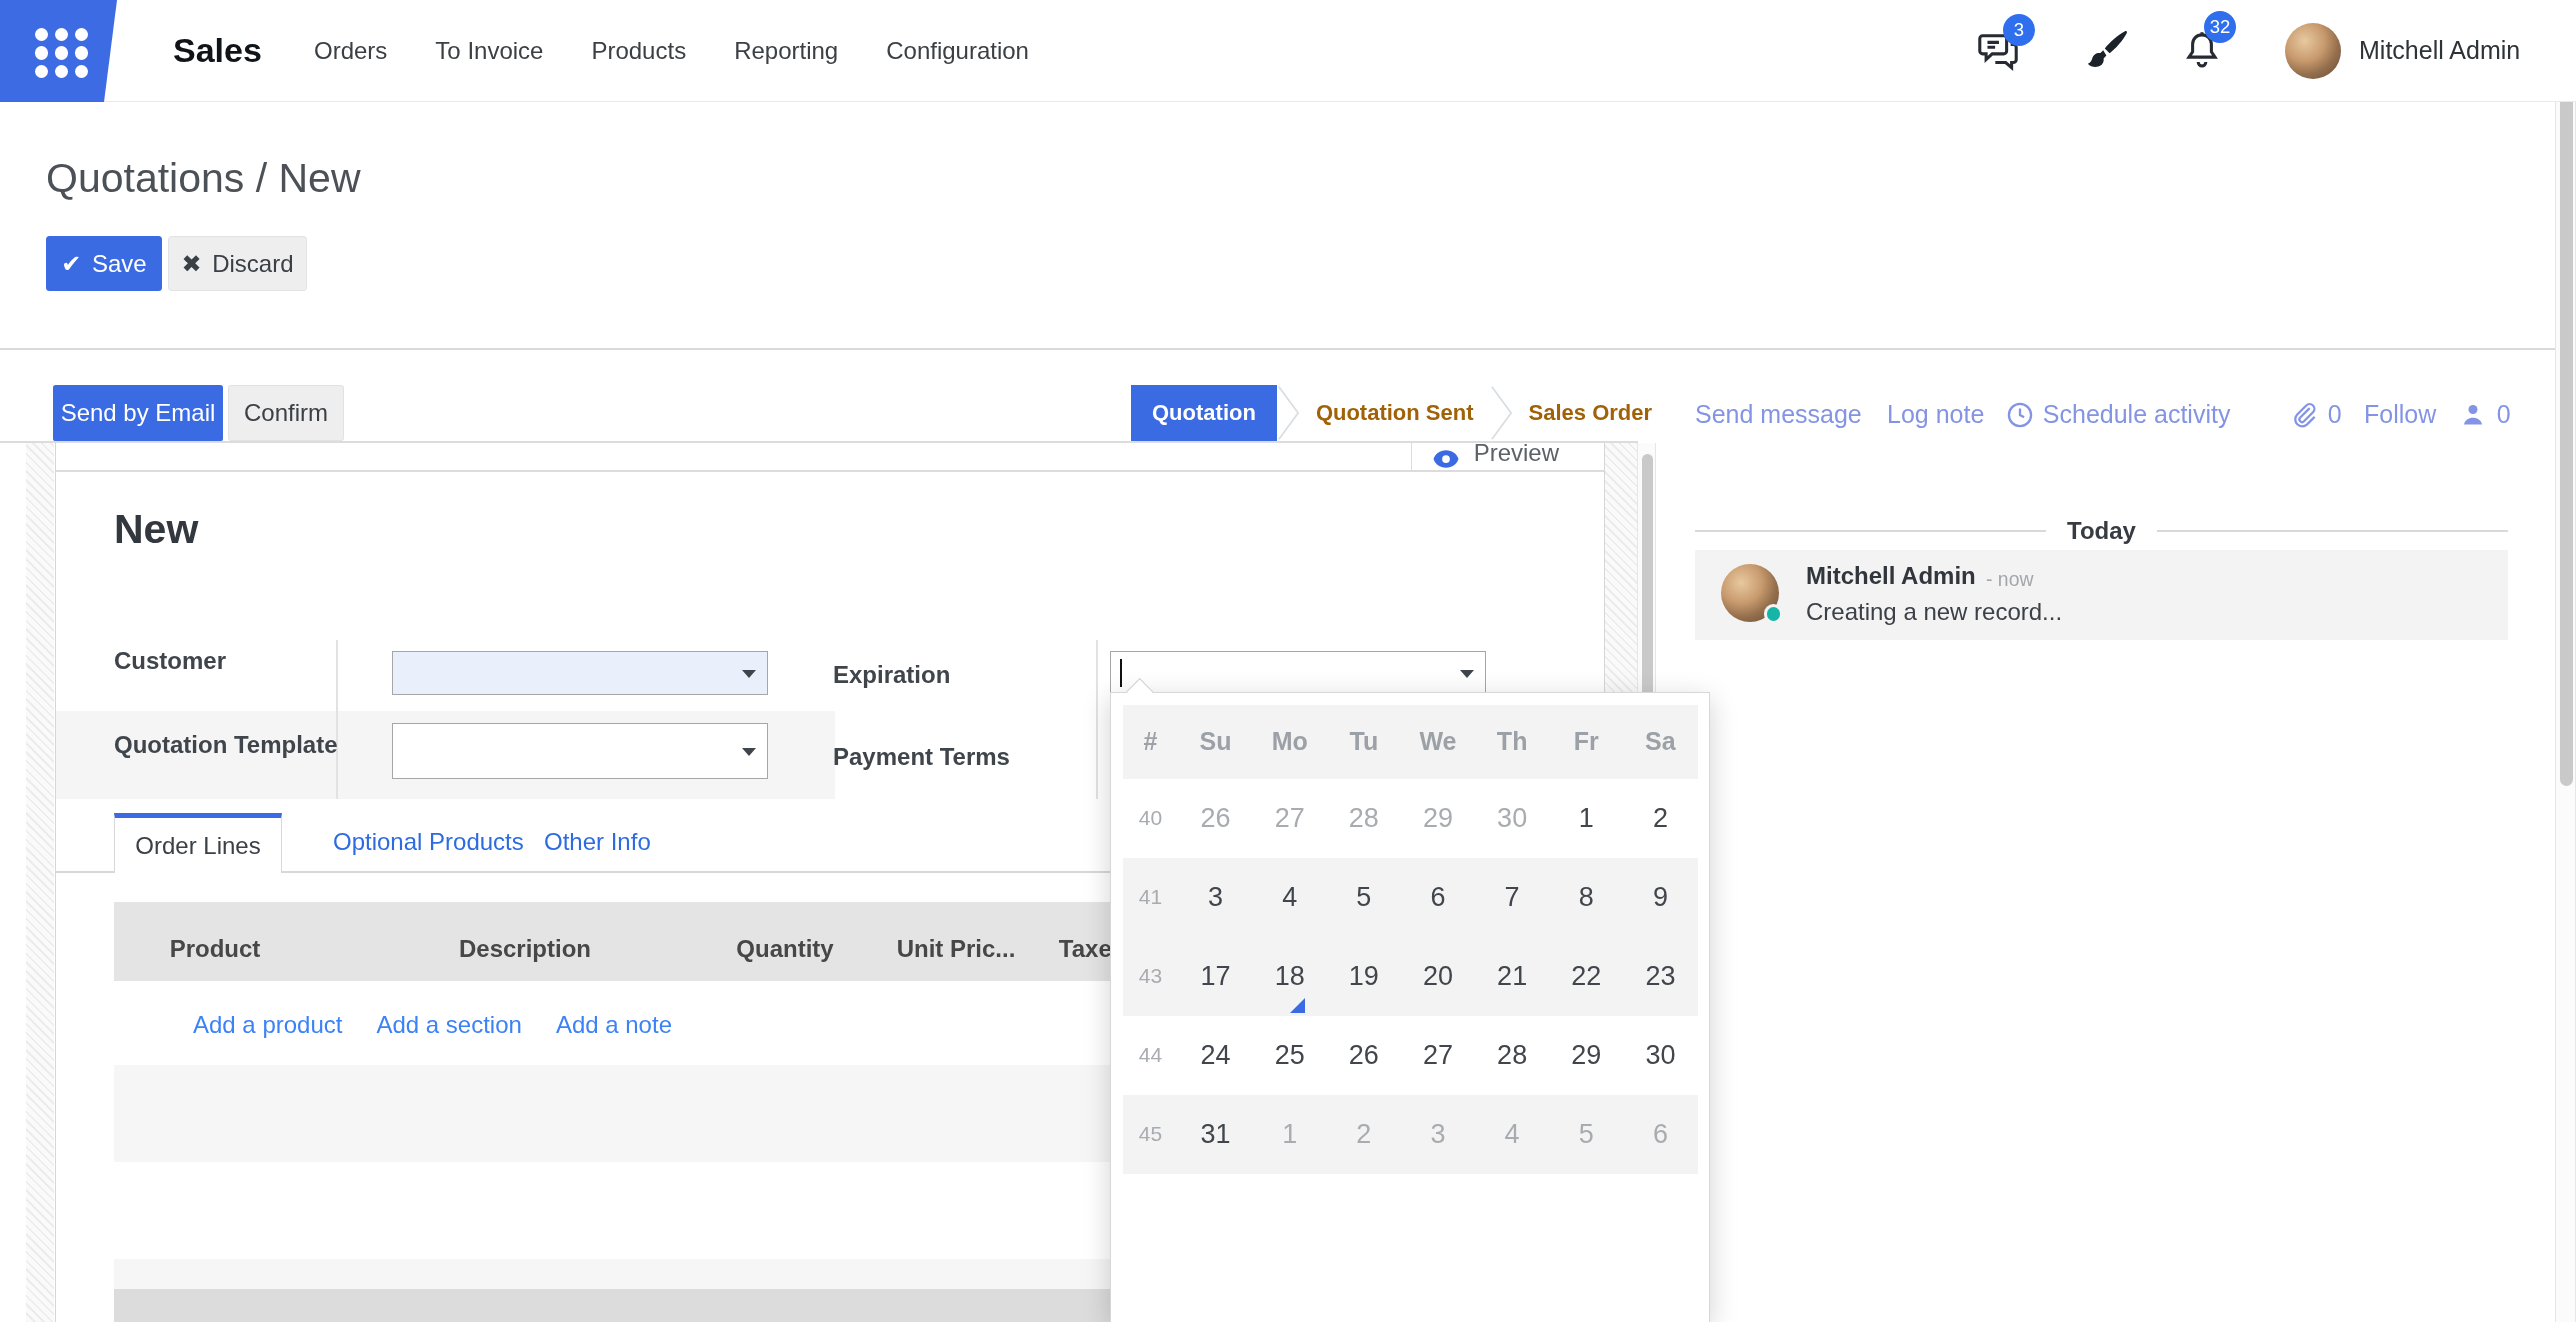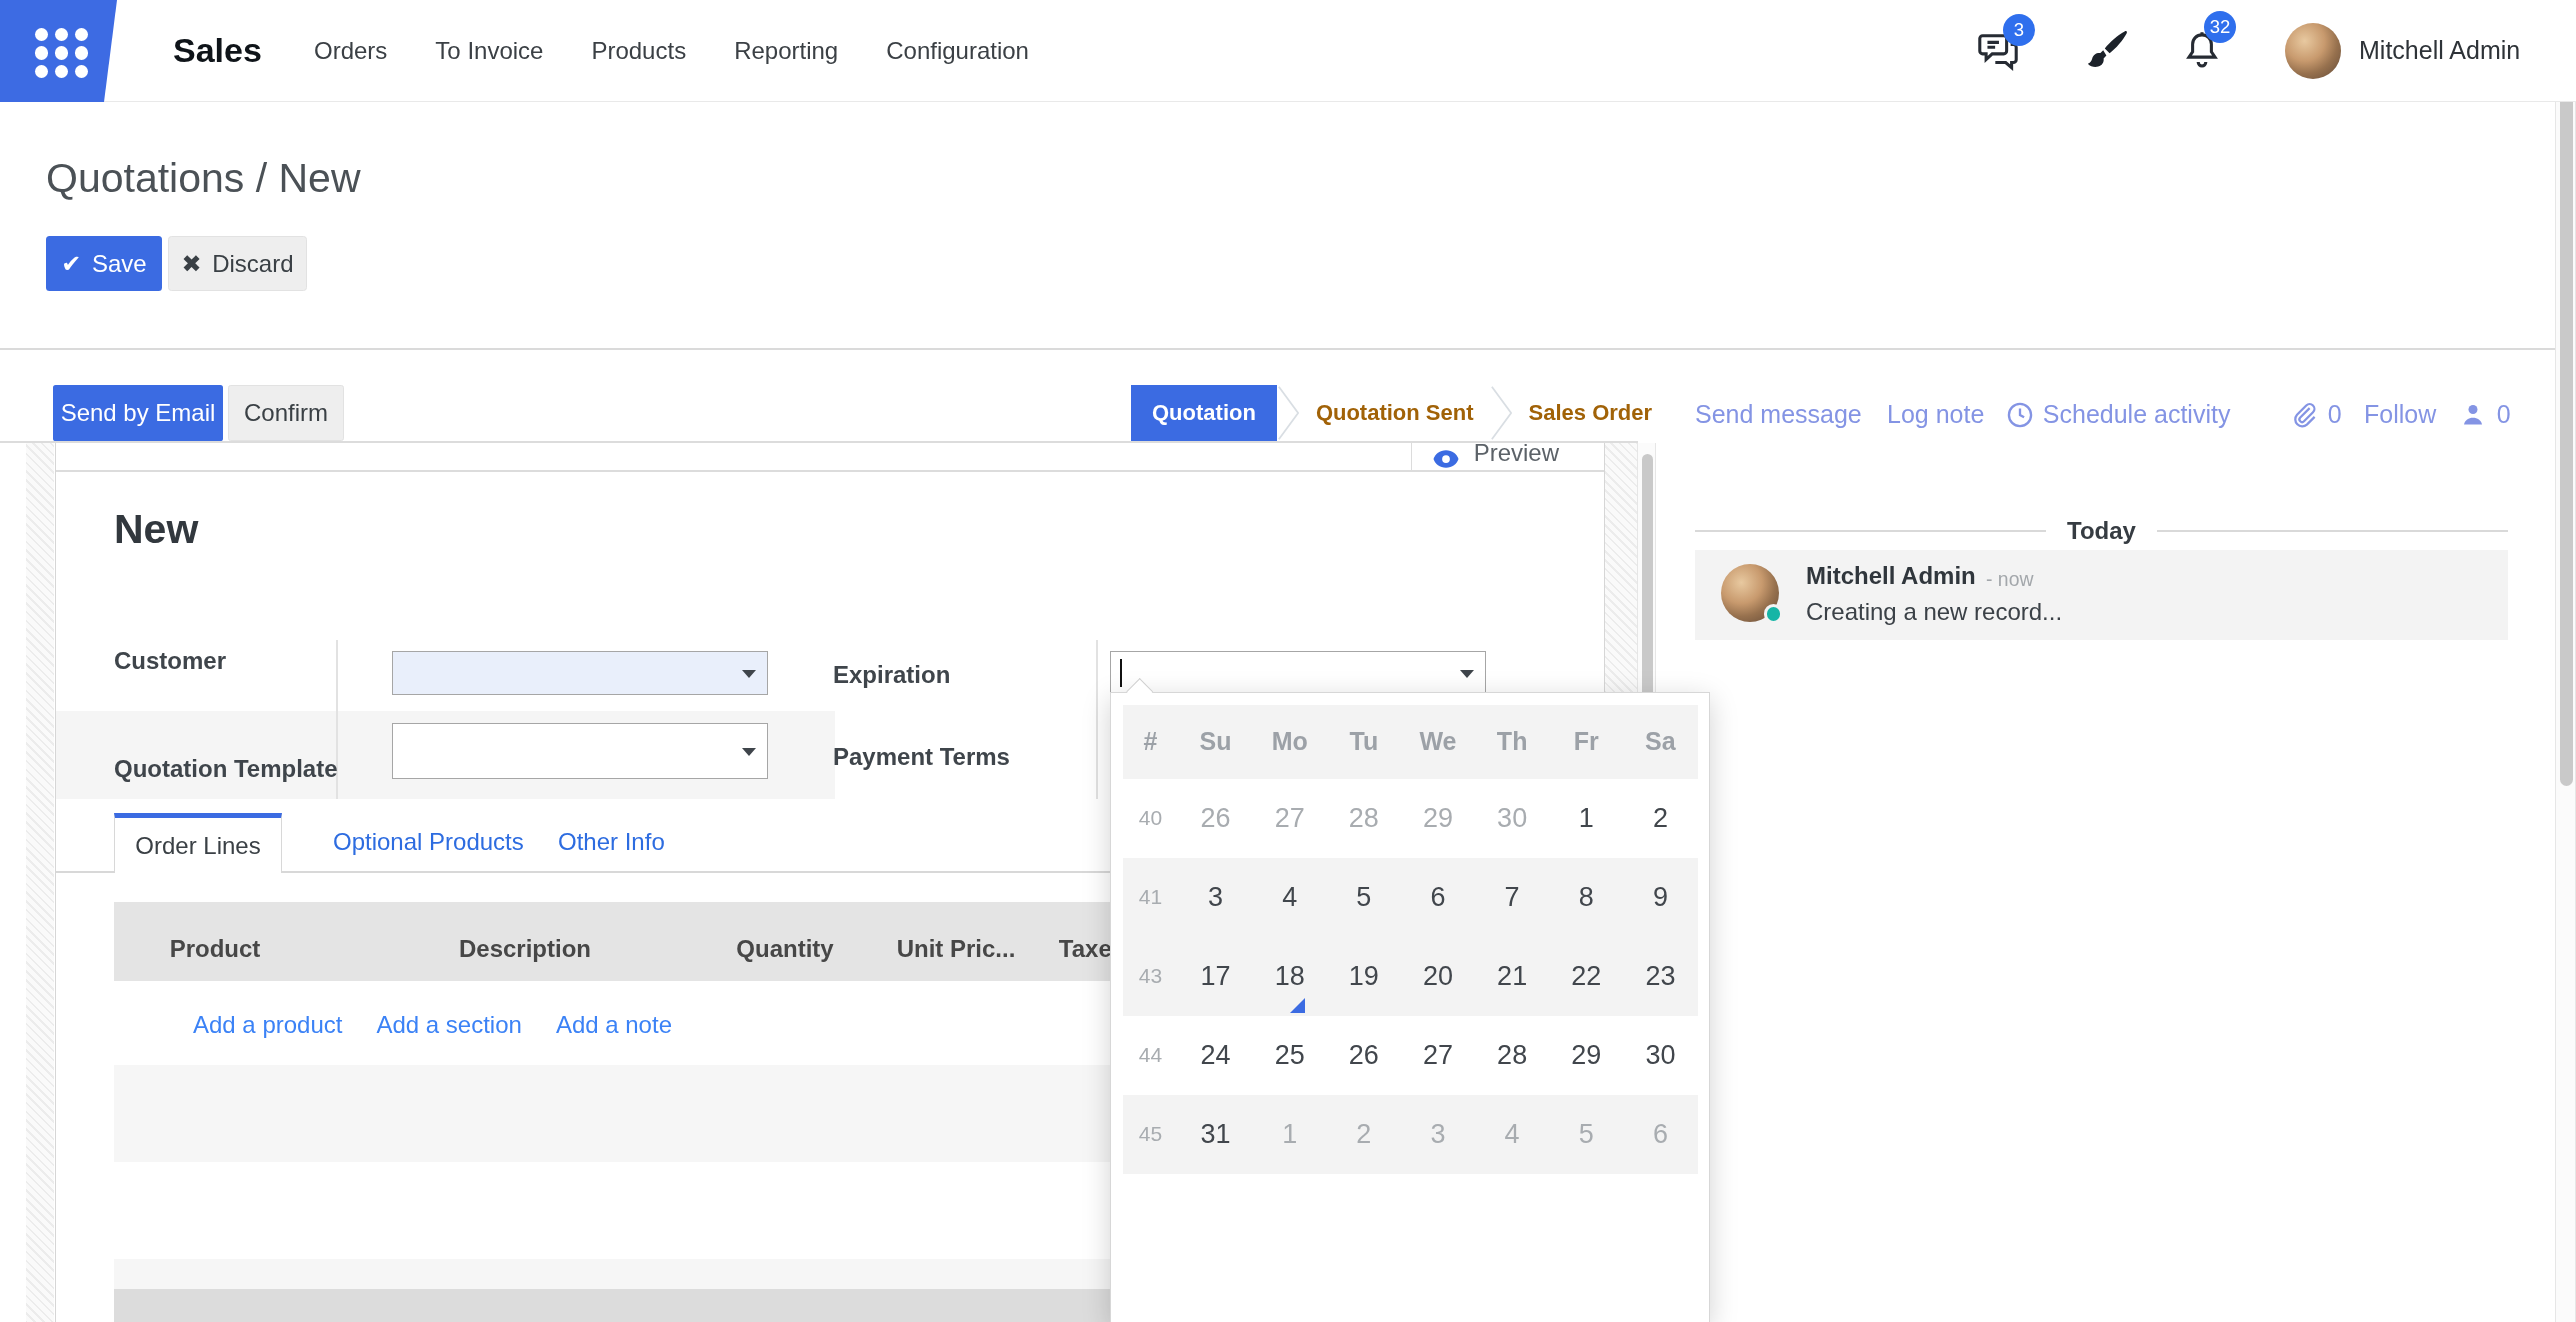--- a/index.html
+++ b/index.html
@@ -223,36 +223,36 @@
 
   <div id="qt-row"></div>
   <div class="sep-v" style="left:280px; top:197px; height:159px;"></div>
   <div class="sep-v" style="left:1040px; top:197px; height:159px;"></div>
 
   <div class="fld-label" style="left:58px; top:204px;">Customer</div>
   <div class="fld-input" style="left:336px; top:208px; width:376px; height:44px; background:#e9effb;">
     <span class="caret"></span>
   </div>
 
-  <div class="fld-label" style="left:58px; top:312px;">Quotation Template</div>
+  <div class="fld-label" style="left:58px; top:288px;">Quotation Template</div>
   <div class="fld-input" style="left:336px; top:280px; width:376px; height:56px;">
     <span class="caret"></span>
   </div>
 
   <div class="fld-label" style="left:777px; top:218px;">Expiration</div>
   <div class="fld-input" style="left:1054px; top:208px; width:376px; height:44px;">
     <span id="text-cursor"></span>
     <span class="caret"></span>
   </div>
 
   <div class="fld-label" style="left:777px; top:300px;">Payment Terms</div>
 
   <div id="tab-active">Order Lines</div>
   <div class="tab-link" style="left:249px;">Optional Products</div>
-  <div class="tab-link" style="left:474px;">Other Info</div>
+  <div class="tab-link" style="left:460px;">Other Info</div>
   <div id="tabbar-line"></div>
 
   <div id="ol-header">
     <span style="left:101px;">Product</span>
     <span style="left:411px;">Description</span>
     <span style="left:671px;">Quantity</span>
     <span style="left:842px;">Unit Pric...</span>
     <span style="left:978px;">Taxes</span>
   </div>
   <div id="ol-addrow">

